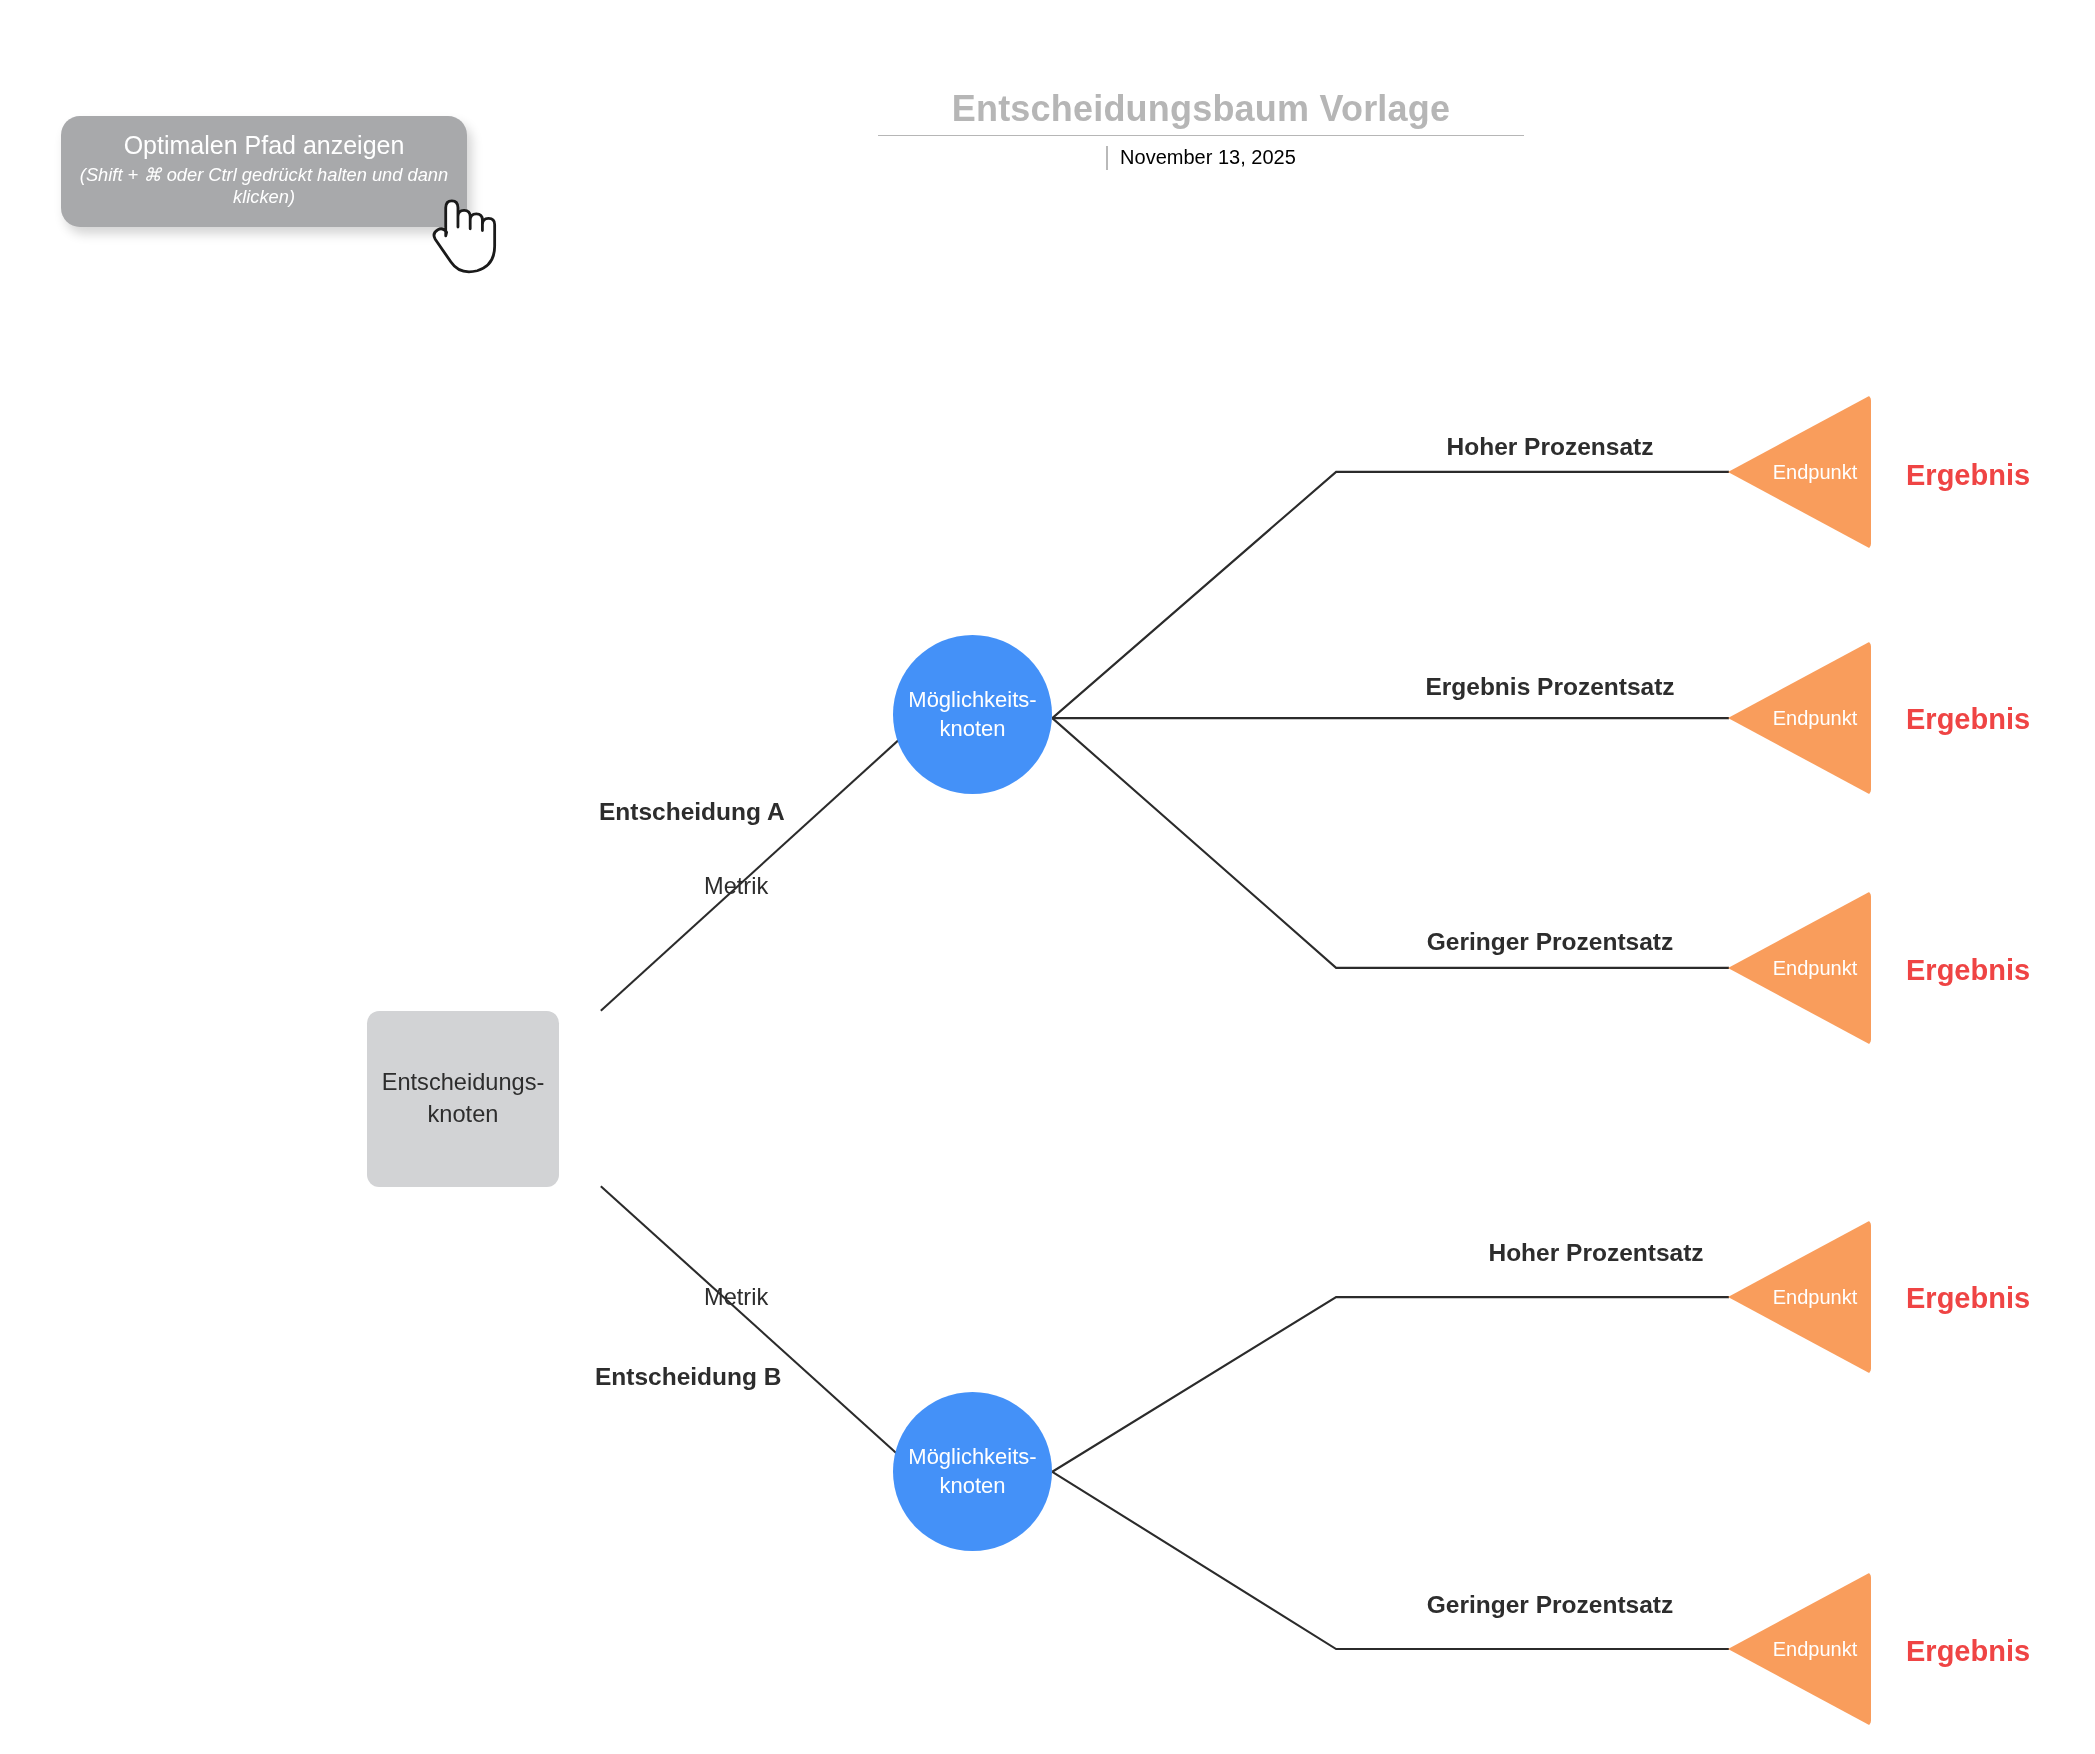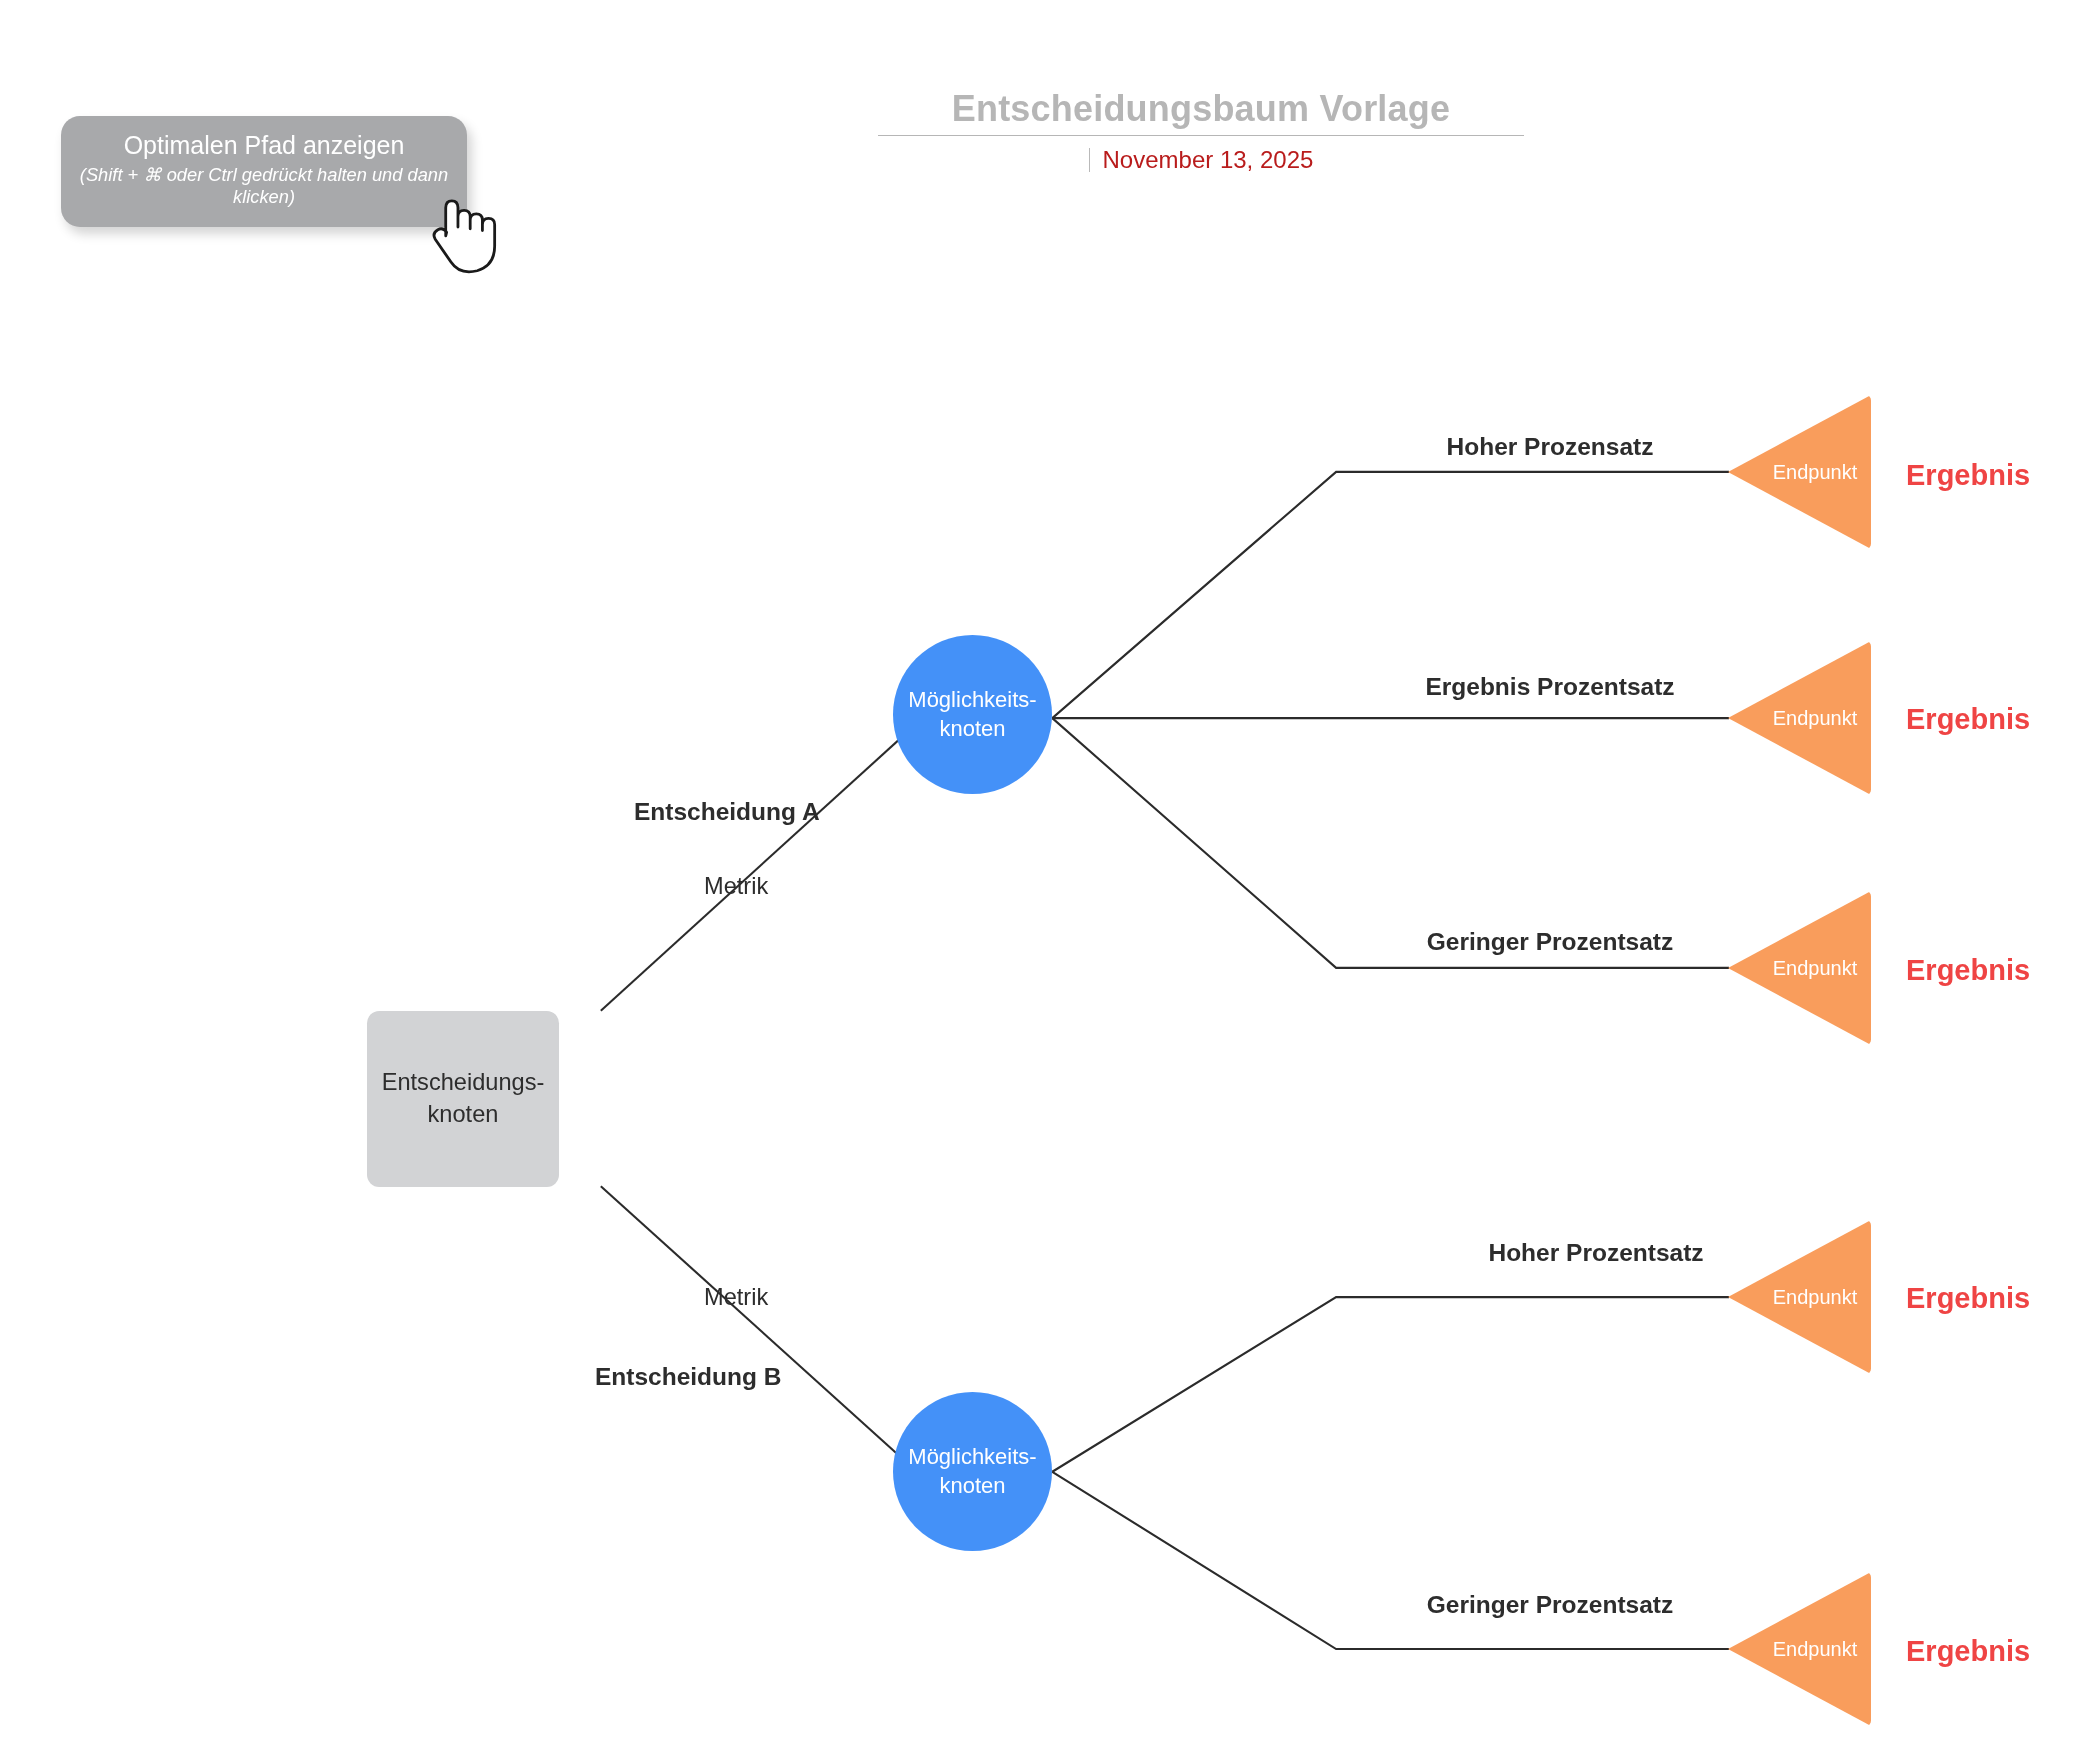--- a/index.html
+++ b/index.html
@@ -44,22 +44,22 @@
     justify-content: center;
     align-items: center;
     gap: 12.2px;
   }
   #date-divider {
     width: 1.7px;
     height: 23.6px;
     background: #b9b9b9;
   }
   #doc-date {
-    font-size: 24px;
-    color: #b91c1c;
+    font-size: 20px;
+    color: #000000;
     white-space: nowrap;
   }
 
   
   #callout {
     position: absolute;
     left: 61px;
     top: 116px;
     width: 406px;
     padding: 14px 15.7px 17.5px 15.7px;
@@ -257,21 +257,21 @@
   <div class="tri-shape"></div>
   <div class="tri-label">Endpunkt</div>
 </div>
 
 <div class="lbl lbl-bold lbl-center" style="left:1550px; top:433px;">Hoher Prozensatz</div>
 <div class="lbl lbl-bold lbl-center" style="left:1550px; top:673px;">Ergebnis Prozentsatz</div>
 <div class="lbl lbl-bold lbl-center" style="left:1550px; top:928px;">Geringer Prozentsatz</div>
 <div class="lbl lbl-bold lbl-center" style="left:1584px; top:1239px;margin-left:12px;">Hoher Prozentsatz</div>
 <div class="lbl lbl-bold lbl-center" style="left:1550px; top:1591px;">Geringer Prozentsatz</div>
 
-<div class="lbl lbl-bold" style="left:599px; top:798px;margin-left:35px;">Entscheidung A</div>
+<div class="lbl lbl-bold" style="left:599px; top:798px;">Entscheidung A</div>
 <div class="lbl lbl-plain" style="left:704px; top:873px;">Metrik</div>
 
 <div class="lbl lbl-plain" style="left:704px; top:1284px;">Metrik</div>
 <div class="lbl lbl-bold" style="left:595px; top:1363px;">Entscheidung B</div>
 
 <div class="lbl lbl-outcome" style="left:1906px; top:459px;">Ergebnis</div>
 <div class="lbl lbl-outcome" style="left:1906px; top:703px;">Ergebnis</div>
 <div class="lbl lbl-outcome" style="left:1906px; top:954px;">Ergebnis</div>
 <div class="lbl lbl-outcome" style="left:1906px; top:1282px;">Ergebnis</div>
 <div class="lbl lbl-outcome" style="left:1906px; top:1635px;">Ergebnis</div>

